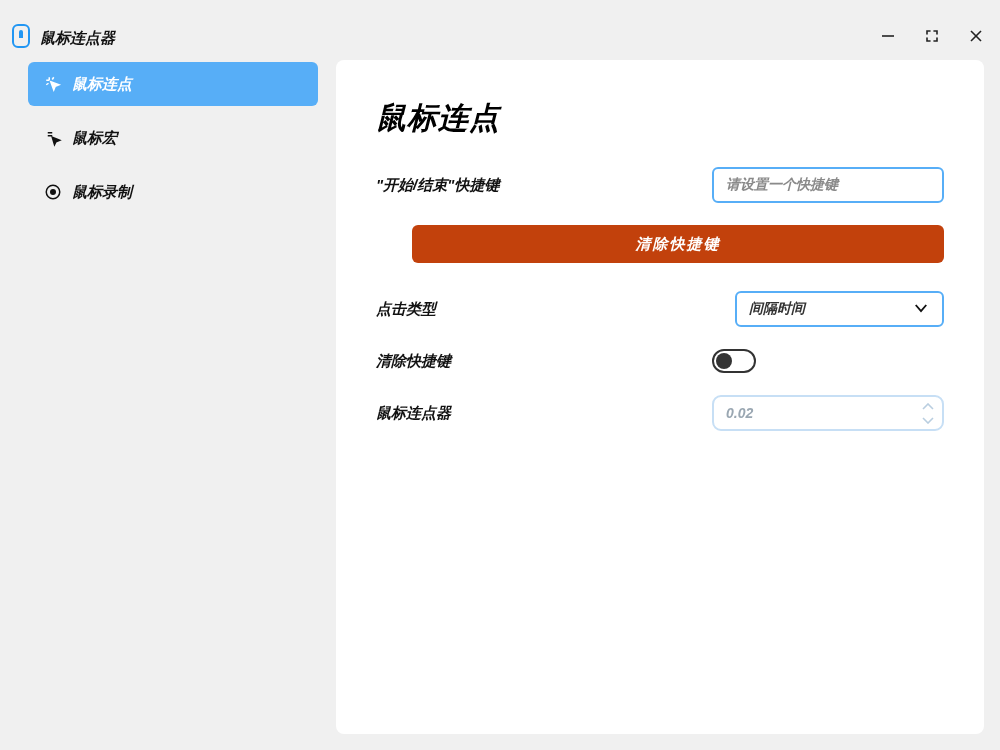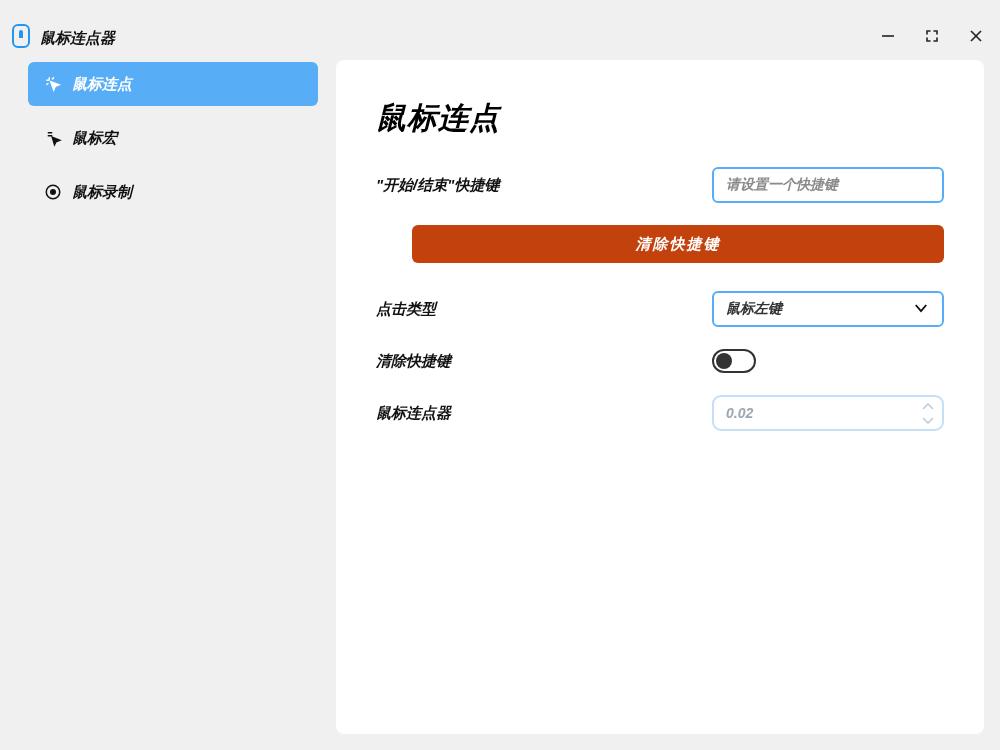--- a/index.html
+++ b/index.html
@@ -177,25 +177,25 @@
         </div>
       </div>
     </div>
 
     <div class="row">
       <div class="control" style="width:100%;">
         <button class="big-btn">清除快捷键</button>
       </div>
     </div>
 
-    <div class="row" style="margin-top:6px;">
+    <div class="row" style="margin-top:6px;gap:23px;">
       <div class="label">点击类型</div>
       <div class="control">
         <div class="select">
-          <span>鼠标左键</span>
+          <span>间隔时间</span>
           <span class="chev">
             <svg viewBox="0 0 24 24">
                 <path d="M5 8 L12 16 L19 8" fill="none" stroke="#111" stroke-width="2.5"></path>
               </svg>
           </span>
         </div>
       </div>
     </div>
 
 

